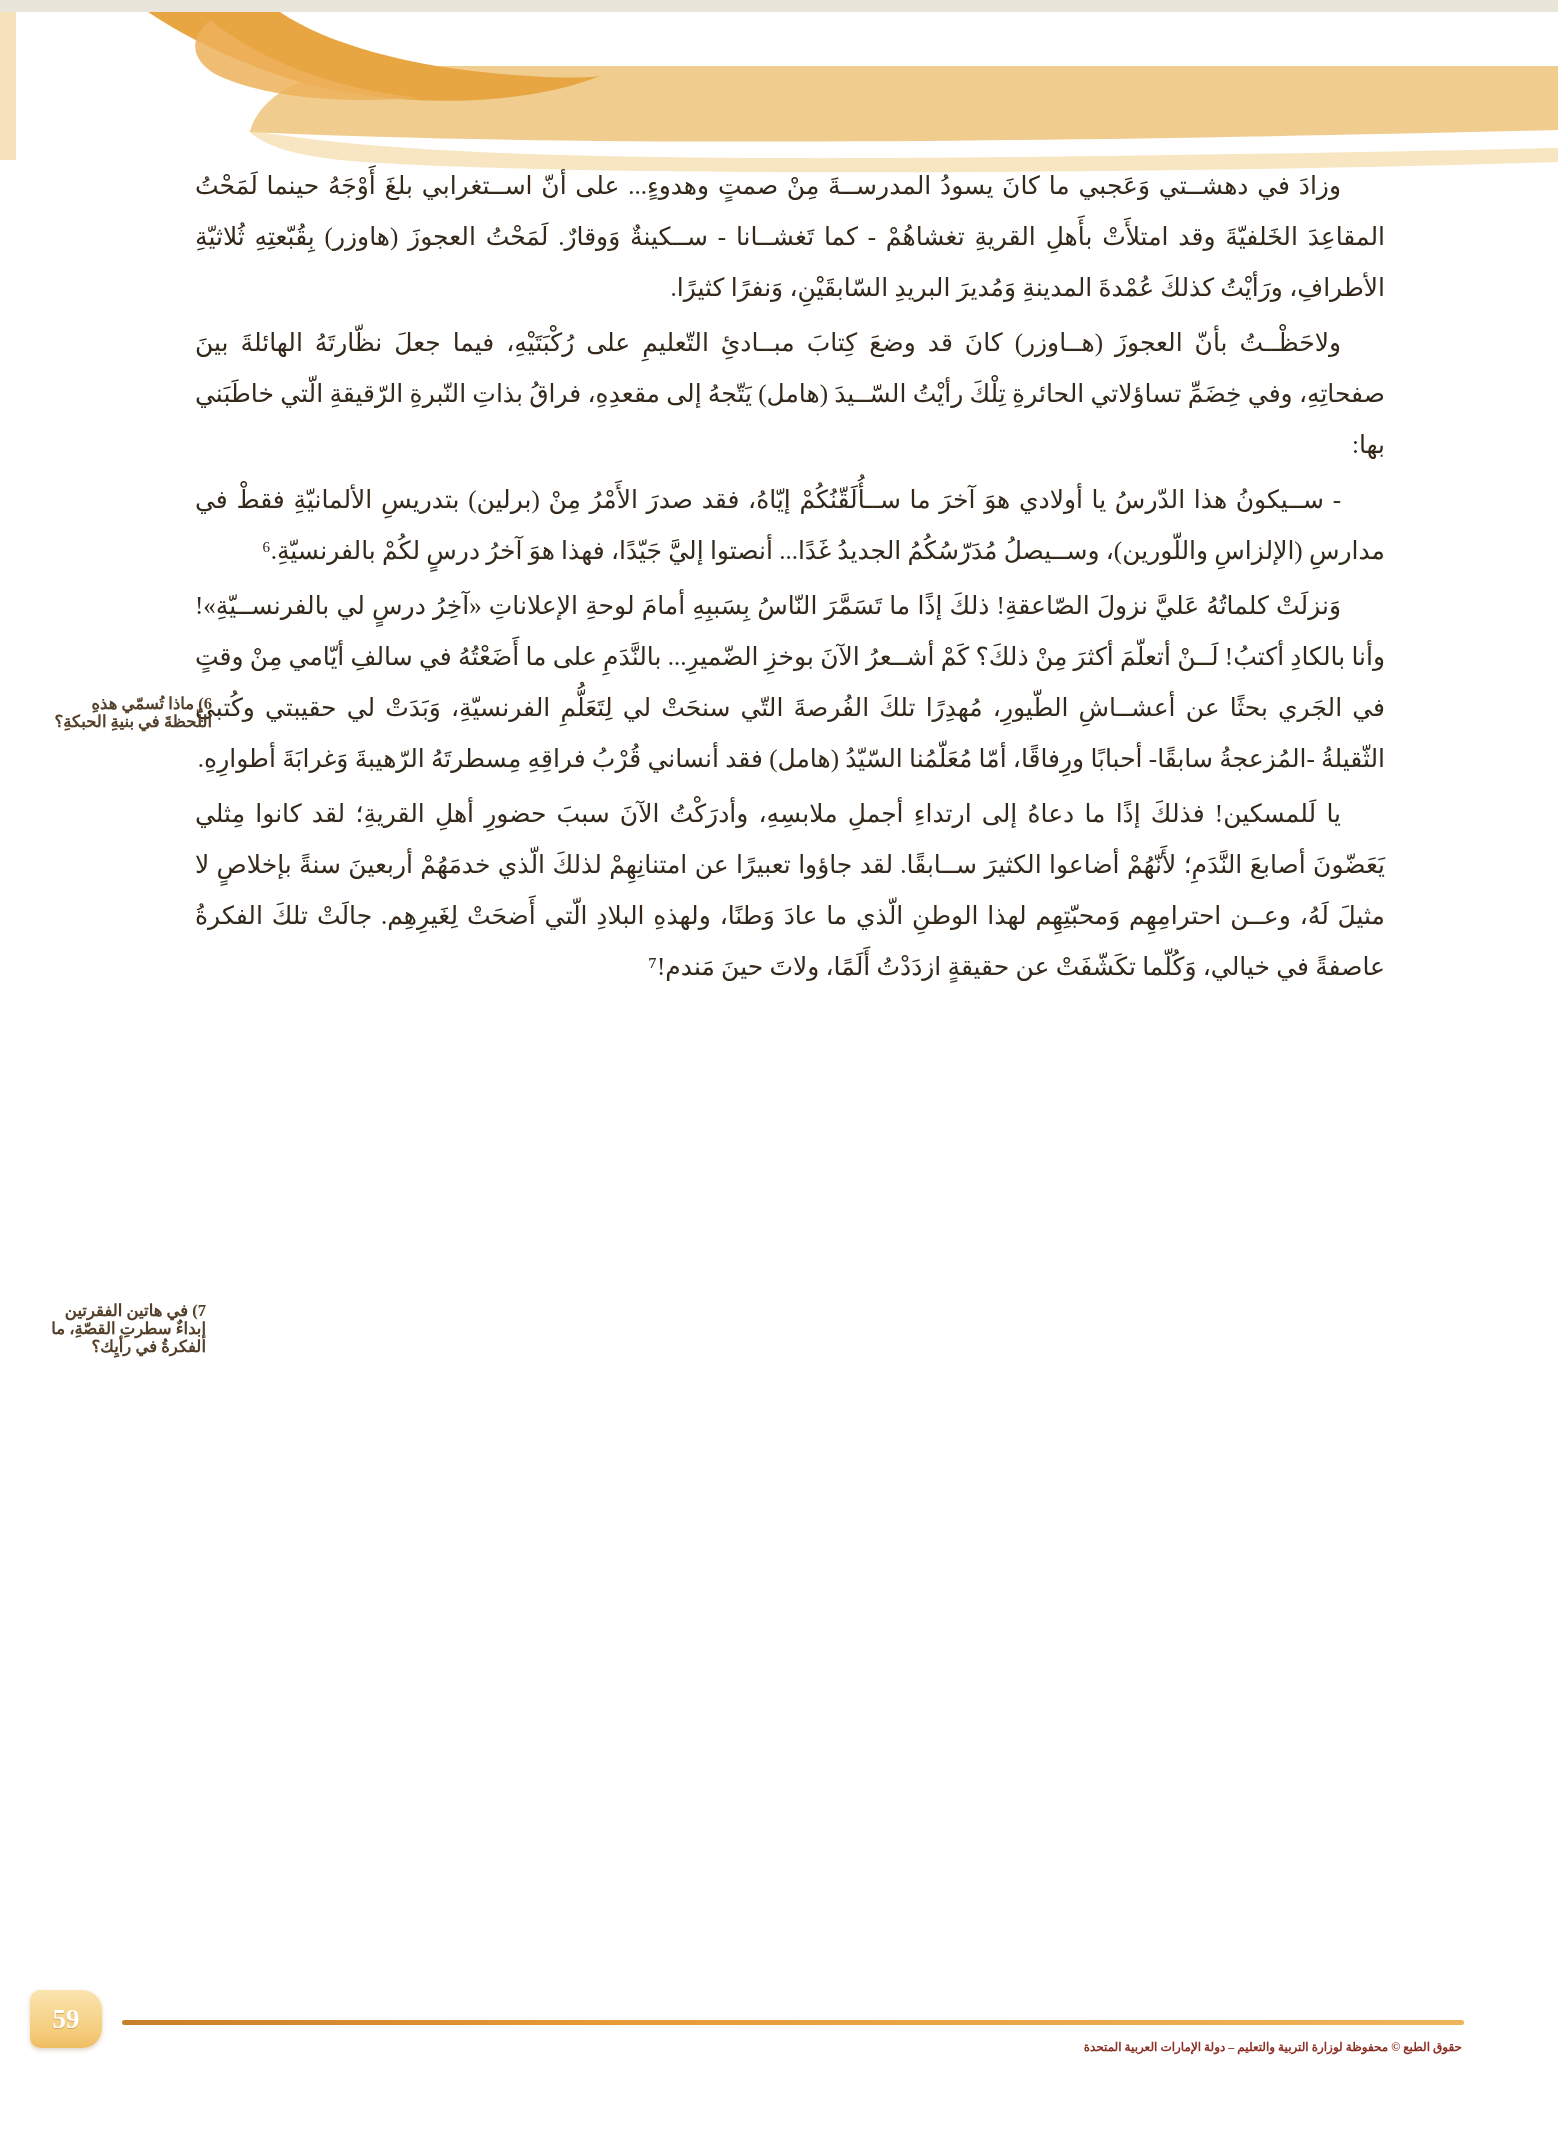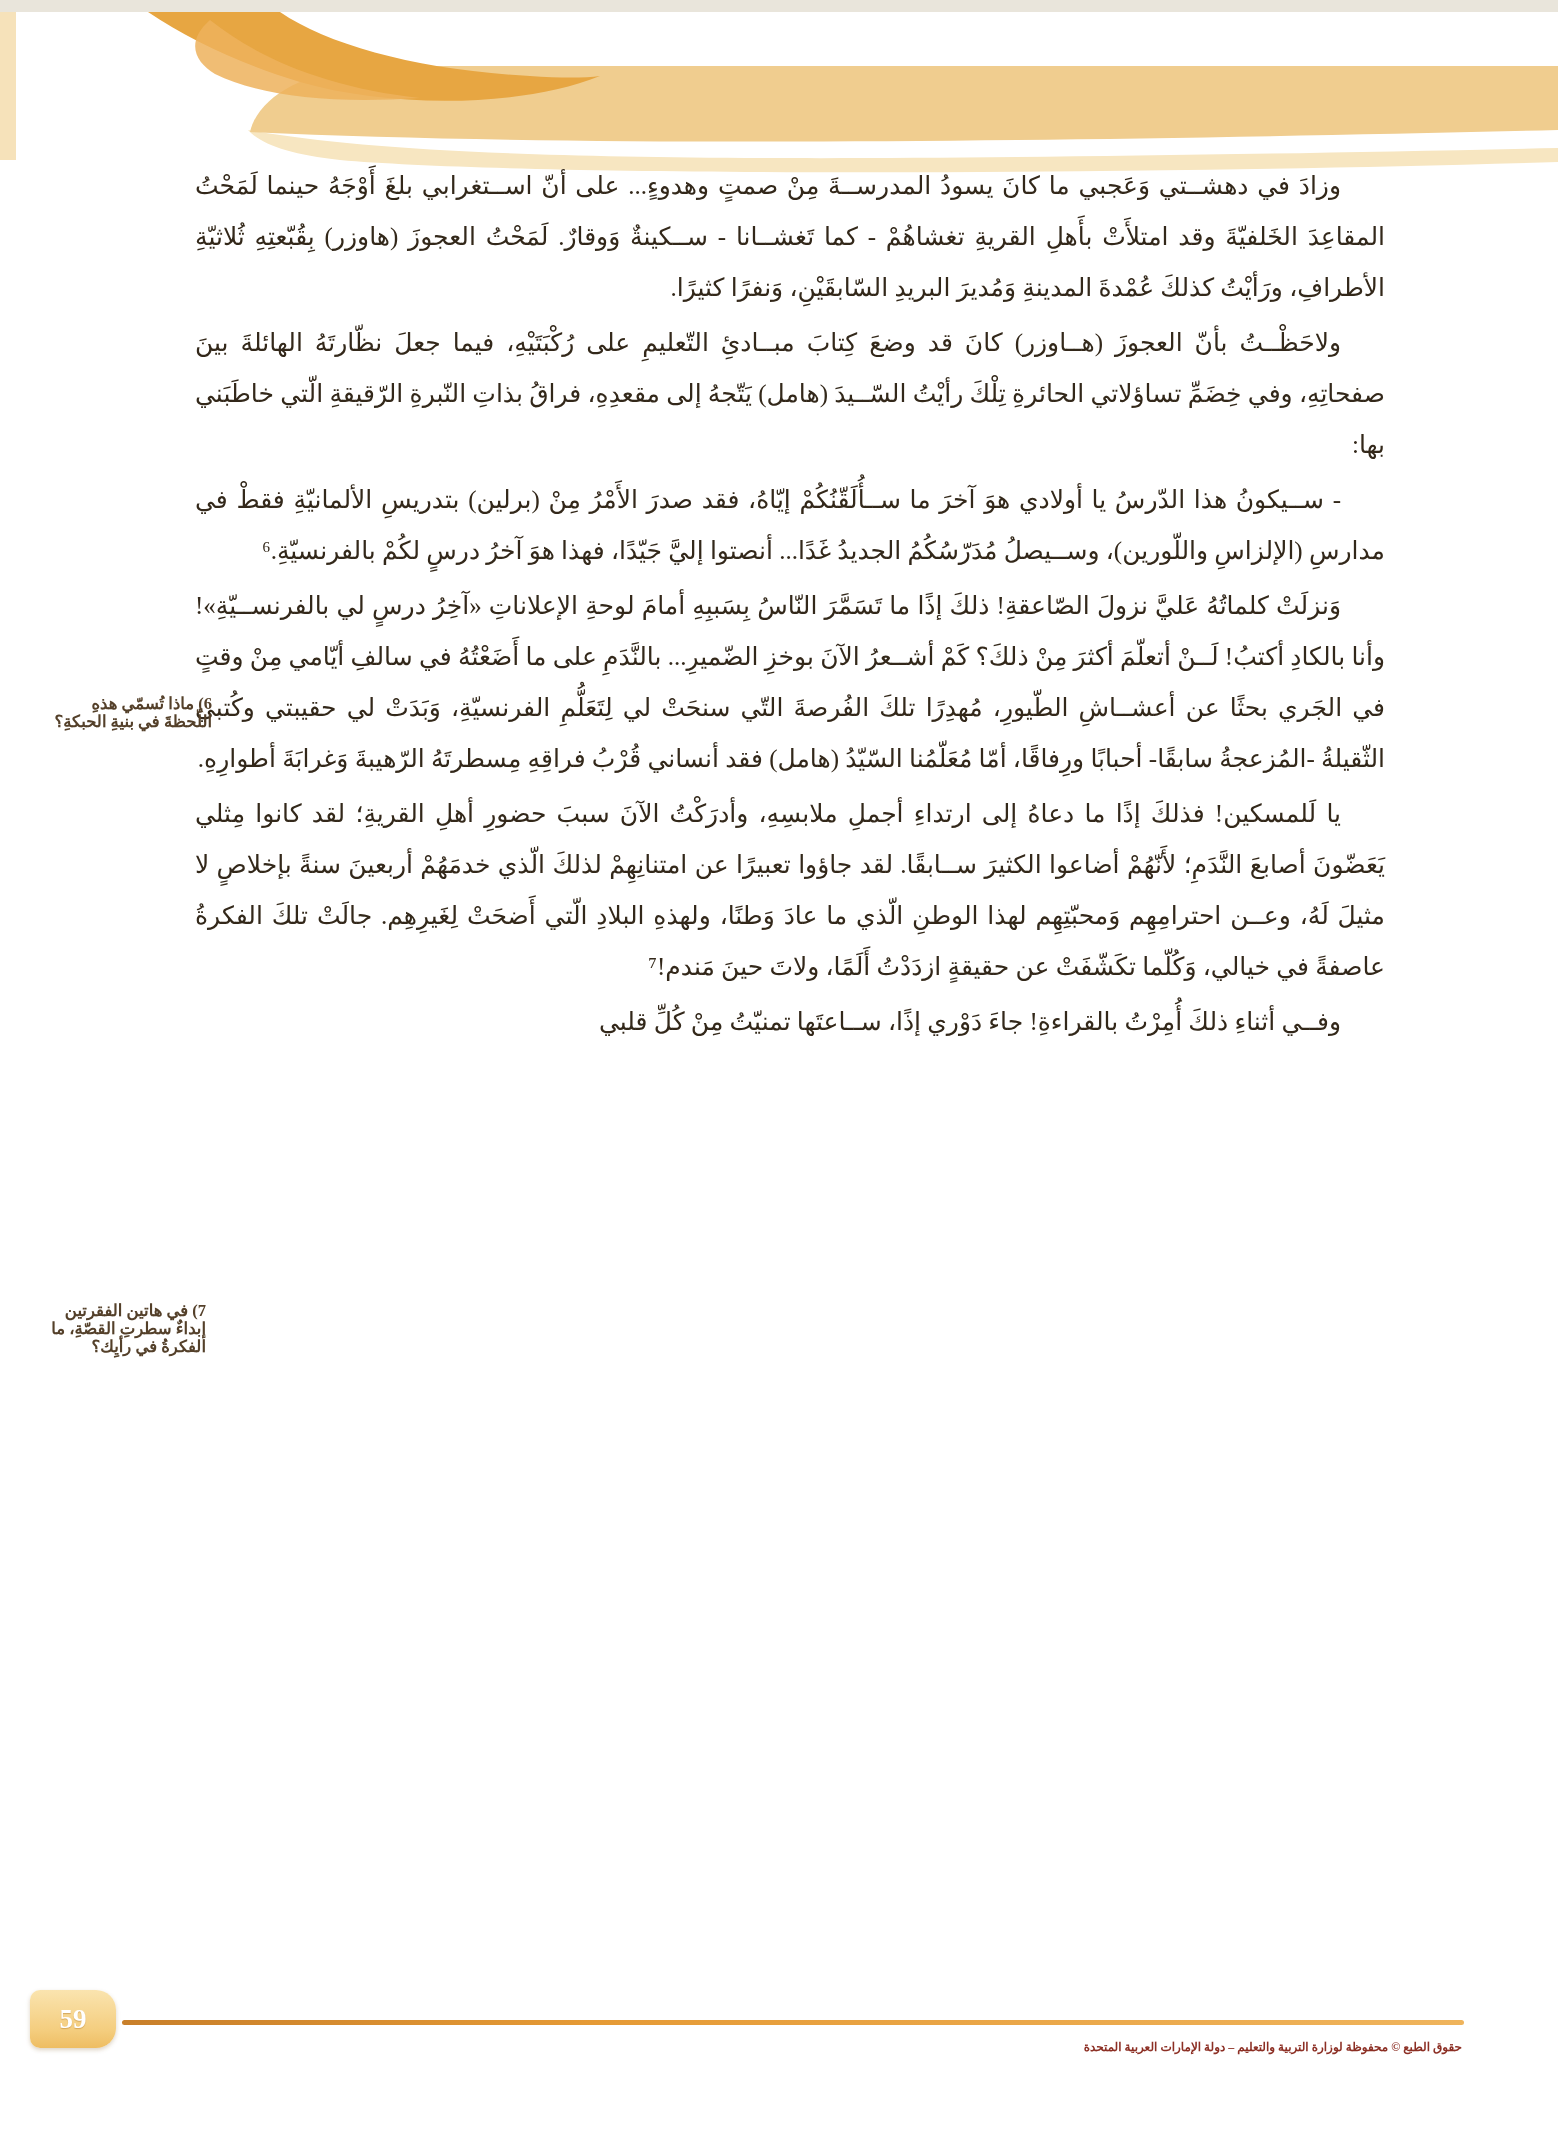--- a/index.html
+++ b/index.html
@@ -51,21 +51,21 @@
   }
   .note-6 { top: 683px; left: 44px; }
   .note-7 { top: 1290px; left: 38px; }
   .margin-note .note-label { color: #54402a; }
 
   
   .page-badge {
     position: absolute;
     left: 30px;
     top: 1978px;
-    width: 86px;
+    width: 72px;
     height: 58px;
     background: linear-gradient(180deg, #fae4af 0%, #f4cd7e 70%, #eebd62 100%);
     border-radius: 10px 20px 20px 10px;
     box-shadow: 0 2px 4px rgba(120, 80, 20, 0.25);
     display: flex;
     align-items: center;
     justify-content: center;
     color: #ffffff;
     font-size: 27px;
     font-weight: bold;
@@ -103,21 +103,20 @@
     <path d="M148,0 L280,0 C330,34 420,58 530,64 C560,66 585,66 600,64 C520,96 390,96 300,70 C240,52 190,28 148,0 Z" fill="#e7a642"></path>
     <path d="M210,8 C260,48 330,76 420,86 C330,92 260,84 215,62 C195,50 185,30 210,8 Z" fill="#edb25c" opacity="0.85"></path>
   </svg>
 
   <main class="content" dir="rtl">
     <p class="para">وزادَ في دهشــتي وَعَجبي ما كانَ يسودُ المدرســةَ مِنْ صمتٍ وهدوءٍ... على أنّ اســتغرابي بلغَ أَوْجَهُ حينما لَمَحْتُ المقاعِدَ الخَلفيّةَ وقد امتلأَتْ بأَهلِ القريةِ تغشاهُمْ - كما تَغشــانا - ســكينةٌ وَوقارٌ. لَمَحْتُ العجوزَ (هاوزر) بِقُبّعتِهِ ثُلاثيّةِ الأطرافِ، ورَأيْتُ كذلكَ عُمْدةَ المدينةِ وَمُديرَ البريدِ السّابقَيْنِ، وَنفرًا كثيرًا.</p>
     <p class="para">ولاحَظْــتُ بأنّ العجوزَ (هــاوزر) كانَ قد وضعَ كِتابَ مبــادئِ التّعليمِ على رُكْبَتَيْهِ، فيما جعلَ نظّارتَهُ الهائلةَ بينَ صفحاتِهِ، وفي خِضَمِّ تساؤلاتي الحائرةِ تِلْكَ رأيْتُ السّــيدَ (هامل) يَتّجهُ إلى مقعدِهِ، فراقُ بذاتِ النّبرةِ الرّقيقةِ الّتي خاطَبَني بها:</p>
     <p class="para">- ســيكونُ هذا الدّرسُ يا أولادي هوَ آخرَ ما ســأُلَقّنُكُمْ إيّاهُ، فقد صدرَ الأَمْرُ مِنْ (برلين) بتدريسِ الألمانيّةِ فقطْ في مدارسِ (الإلزاسِ واللّورين)، وســيصلُ مُدَرّسُكُمُ الجديدُ غَدًا... أنصتوا إليَّ جَيّدًا، فهذا هوَ آخرُ درسٍ لكُمْ بالفرنسيّةِ.⁶</p>
     <p class="para">وَنزلَتْ كلماتُهُ عَليَّ نزولَ الصّاعقةِ! ذلكَ إذًا ما تَسَمَّرَ النّاسُ بِسَببِهِ أمامَ لوحةِ الإعلاناتِ «آخِرُ درسٍ لي بالفرنســيّةِ»! وأنا بالكادِ أكتبُ! لَــنْ أتعلّمَ أكثرَ مِنْ ذلكَ؟ كَمْ أشــعرُ الآنَ بوخزِ الضّميرِ... بالنَّدَمِ على ما أَضَعْتُهُ في سالفِ أيّامي مِنْ وقتٍ في الجَري بحثًا عن أعشــاشِ الطّيورِ، مُهدِرًا تلكَ الفُرصةَ التّي سنحَتْ لي لِتَعَلُّمِ الفرنسيّةِ، وَبَدَتْ لي حقيبتي وكُتبي الثّقيلةُ -المُزعجةُ سابقًا- أحبابًا ورِفاقًا، أمّا مُعَلّمُنا السّيّدُ (هامل) فقد أنساني قُرْبُ فراقِهِ مِسطرتَهُ الرّهيبةَ وَغرابَةَ أطوارِهِ.</p>
     <p class="para">يا لَلمسكين! فذلكَ إذًا ما دعاهُ إلى ارتداءِ أجملِ ملابسِهِ، وأدرَكْتُ الآنَ سببَ حضورِ أهلِ القريةِ؛ لقد كانوا مِثلي يَعَضّونَ أصابعَ النَّدَمِ؛ لأَنّهُمْ أضاعوا الكثيرَ ســابقًا. لقد جاؤوا تعبيرًا عن امتنانِهِمْ لذلكَ الّذي خدمَهُمْ أربعينَ سنةً بإخلاصٍ لا مثيلَ لَهُ، وعــن احترامِهِم وَمحبّتِهِم لهذا الوطنِ الّذي ما عادَ وَطنًا، ولهذهِ البلادِ الّتي أَضحَتْ لِغَيرِهِم. جالَتْ تلكَ الفكرةُ عاصفةً في خيالي، وَكُلّما تكَشّفَتْ عن حقيقةٍ ازدَدْتُ أَلَمًا، ولاتَ حينَ مَندم!⁷</p>
-    <p class="para">وفــي أثناءِ ذلكَ أُمِرْتُ بالقراءةِ! جاءَ دَوْري إذًا، ســاعتَها تمنيّتُ مِنْ كُلِّ قلبي</p>
   </main>
 
   <aside class="margin-note note-6" dir="rtl">
     <span class="note-label">6)</span>
     <span class="note-text">ماذا تُسمّي هذهِ اللّحظةَ في بنيةِ الحبكةِ؟</span>
   </aside>
 
   <aside class="margin-note note-7" dir="rtl">
     <span class="note-label">7)</span>
     <span class="note-text">في هاتين الفقرتين إبداءٌ سطرتِ القصّةِ، ما الفكرةُ في رأيِك؟</span>

